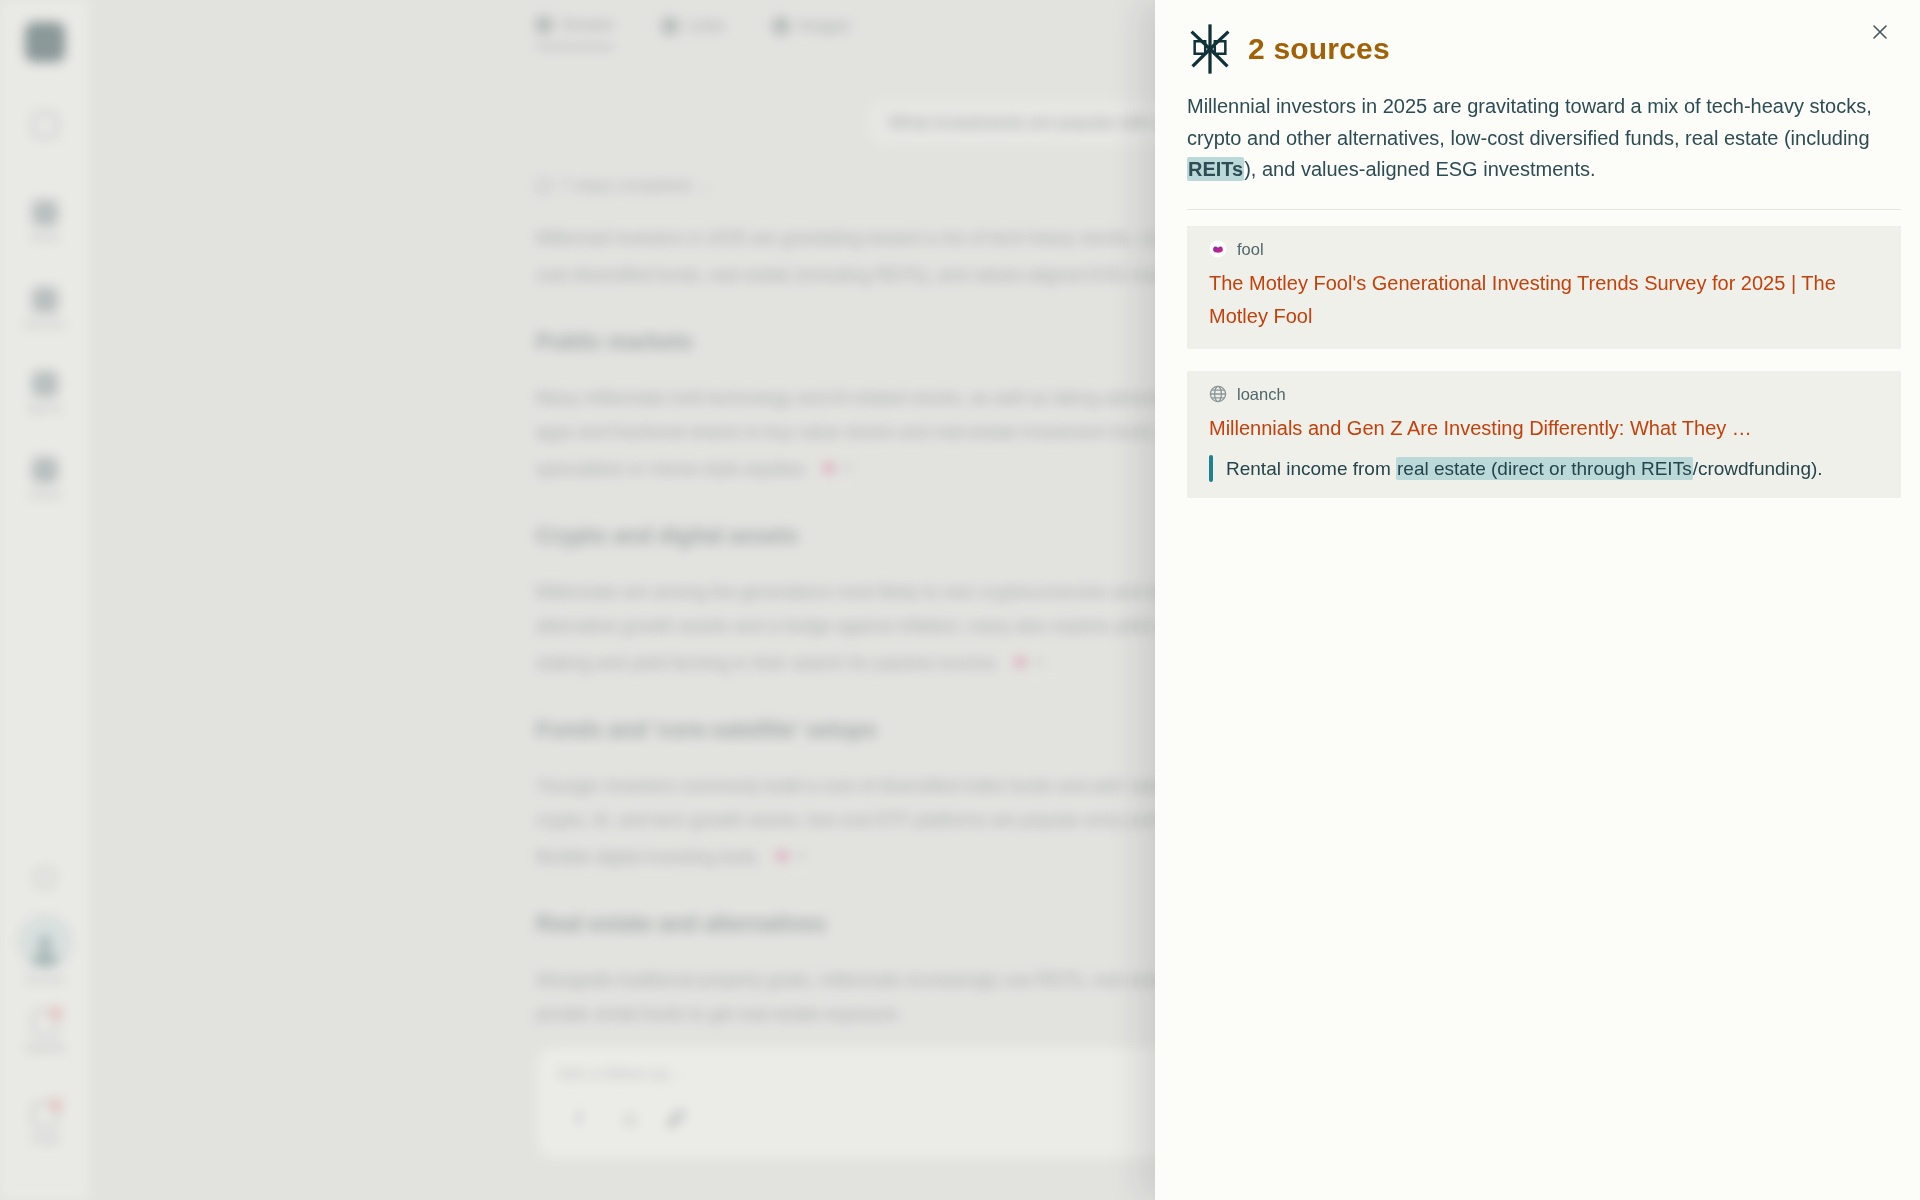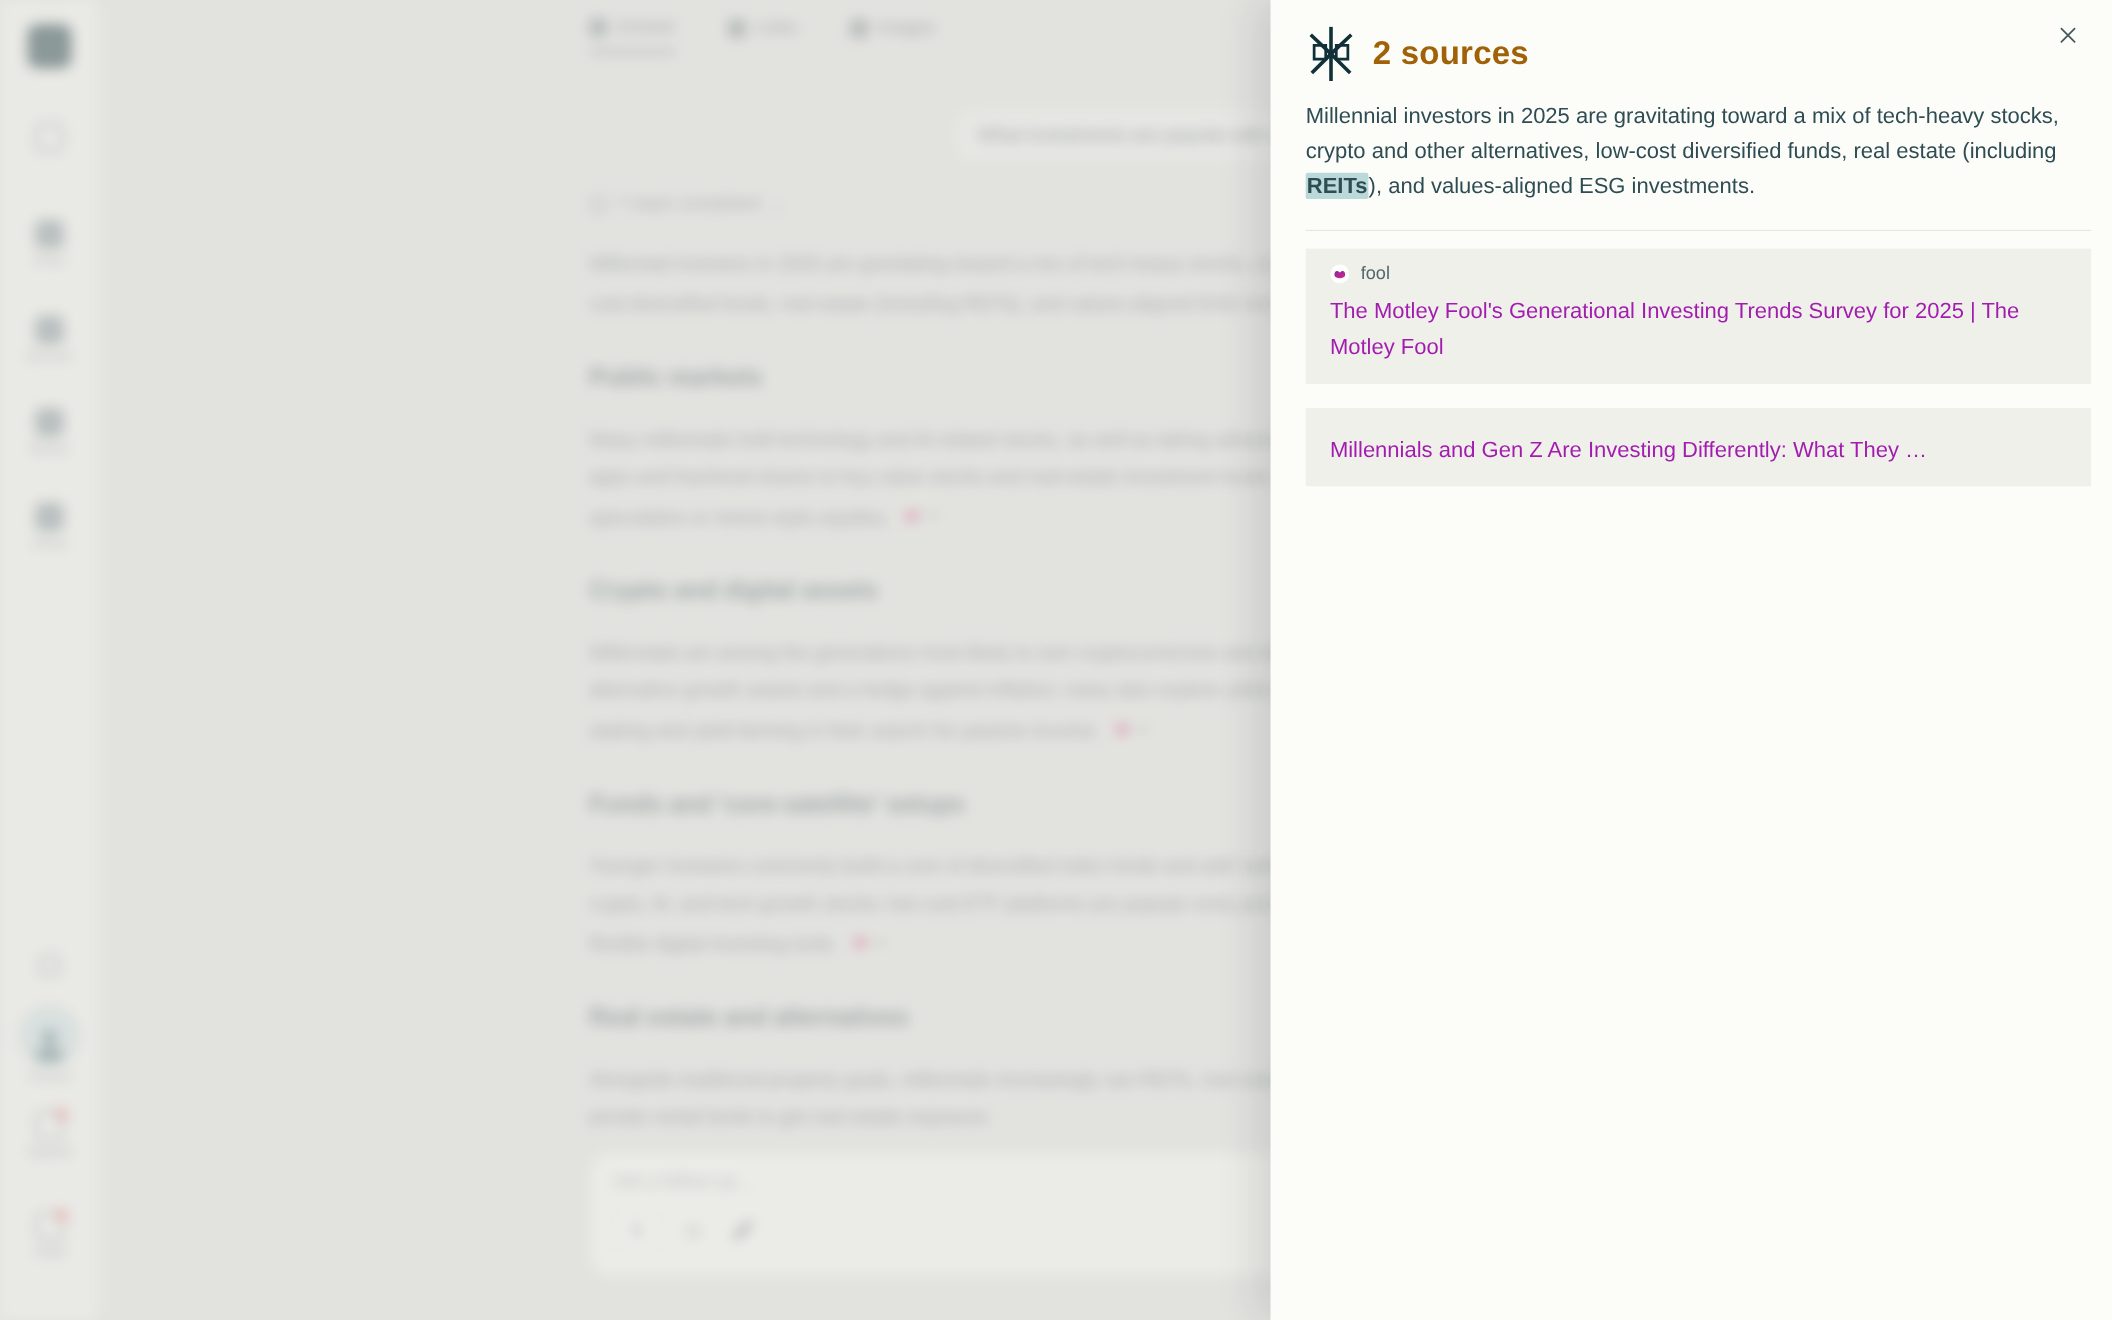--- a/index.html
+++ b/index.html
@@ -49,21 +49,21 @@
   .p-head { display:flex; align-items:center; gap:15px; padding:24px 32px 0; }
   .p-title { font-size:30px; font-weight:600; color:#a16207; letter-spacing:.2px; }
   .p-summary { margin:17px 46px 0 32px; font-size:20px; line-height:31.5px; color:#2e4c53; max-width:700px; }
   .hl { background:#bcd9da; border-radius:2px; padding:1px 1px; }
   .p-summary .hl { font-weight:700; }
   .p-divider { margin:23px 19px 0 32px; border-top:1px solid #e6e6df; }
   .cards { padding:16px 19px 0 32px; }
   .card { background:#f0f0ea; border-radius:0; padding:14px 22px 16px; margin-top:0; }
   .card + .card { margin-top:22px; }
   .src-row { display:flex; align-items:center; gap:10px; font-size:16.5px; color:#51666a; }
-  .card-title { margin-top:8px; font-size:20px; line-height:33px; color:#a21caf; max-width:660px; }
+  .card-title { margin-top:8px; font-size:20px; line-height:33px; color:#c2410c; max-width:660px; }
   .quote { display:flex; margin-top:10px; }
   .qbar { width:4px; border-radius:2px; background:#20808d; flex:none; }
   .qtext { margin-left:13px; font-size:19px; line-height:27.5px; color:#24454c; max-width:640px; }
 </style>
 </head>
 <body>
 
 <div class="app">
 
   <div class="bg">
@@ -225,18 +225,32 @@
             </defs>
             <circle cx="9" cy="9" r="8.5" fill="#ffffff"></circle>
             <path d="M4.2 10.6 C3.6 6.2 6.8 5.2 9 7.8 C11.2 5.2 14.4 6.2 13.8 10.6 C12.8 13.6 5.2 13.6 4.2 10.6 Z" fill="url(#foolg)"></path>
           </svg>
           <span>fool</span>
         </div>
         <div class="card-title">The Motley Fool's Generational Investing Trends Survey for 2025 | The Motley Fool</div>
       </div>
 
       <div class="card">
+        <div class="src-row">
+          <svg width="18" height="18" viewBox="0 0 18 18">
+            <g stroke="#8a9598" stroke-width="1.3" fill="none">
+              <circle cx="9" cy="9" r="7.6"></circle>
+              <ellipse cx="9" cy="9" rx="3.4" ry="7.6"></ellipse>
+              <path d="M1.5 9 H16.5 M2.6 5.2 H15.4 M2.6 12.8 H15.4"></path>
+            </g>
+          </svg>
+          <span>loanch</span>
+        </div>
         <div class="card-title">Millennials and Gen Z Are Investing Differently: What They …</div>
+        <div class="quote">
+          <div class="qbar"></div>
+          <div class="qtext"><span>Rental income from </span><span class="hl">real estate (direct or through REITs</span><span>/crowdfunding).</span></div>
+        </div>
       </div>
 
     </div>
   </aside>
 </div>
 
 </body></html>

